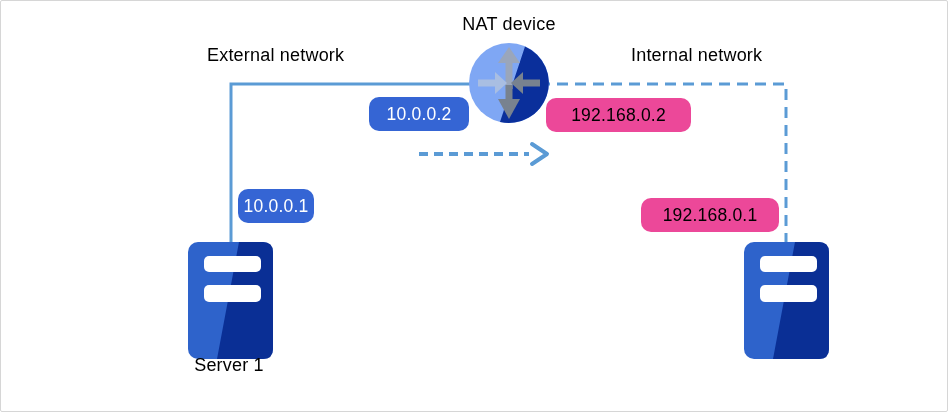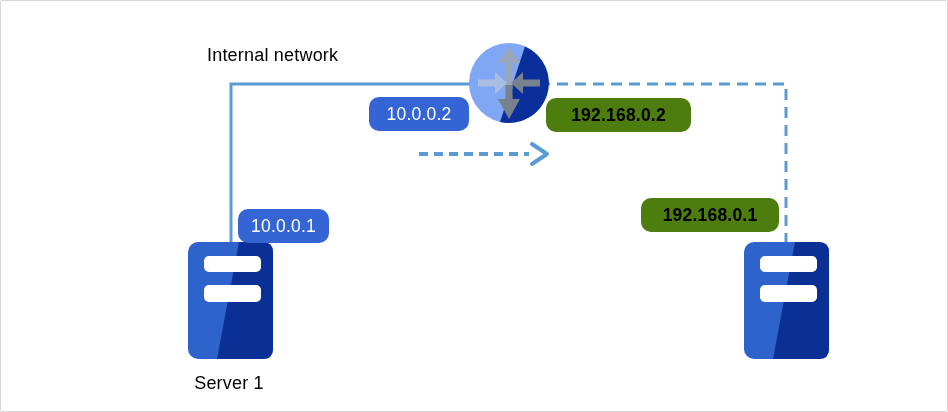--- a/index.html
+++ b/index.html
@@ -26,21 +26,21 @@
     position:absolute;
     height:34px;
     line-height:34px;
     text-align:center;
     border-radius:10px;
     font-size:17.5px;
     letter-spacing:.2px;
     white-space:nowrap;
   }
   .badge-dark{background:#3565d4;color:#ffffff;}
-  .badge-light{background:#4d7c0f;color:#000000;font-weight:bold;}
+  .badge-light{background:#ec4899;color:#000000;}
 </style>
 </head>
 <body>
 
 <div id="stage">
 
   <svg id="layer-svg" width="948" height="412" viewBox="0 0 948 412">
 
     <polyline points="230,246 230,83 480,83" fill="none" stroke-width="3" stroke-linejoin="miter" stroke="#5b9bd5"></polyline>
 
@@ -76,28 +76,30 @@
     </g>
 
     <g transform="translate(743,241)">
       <rect width="85" height="117" rx="10" fill="#2e63cb"></rect>
       <path d="M51 0 H75 Q85 0 85 10 V107 Q85 117 75 117 H29 Z" fill="#0a2f95"></path>
       <rect x="16" y="14" width="57" height="16" rx="5" fill="#ffffff"></rect>
       <rect x="16" y="43" width="57" height="17" rx="5" fill="#ffffff"></rect>
     </g>
   </svg>
 
+  <div class="lbl centered" style="left:428px;top:13px;width:160px;">NAT device</div>
 
-  <div class="lbl" style="left:206px;top:44px;">Internal network</div>
+  <div class="lbl" style="left:206px;top:44px;">External network</div>
 
+  <div class="lbl" style="left:630px;top:44px;">Internal network</div>
 
   <div class="badge badge-dark" style="left:368px;top:96px;width:100px;">10.0.0.2</div>
 
   <div class="badge badge-light" style="left:545px;top:97px;width:145px;">192.168.0.2</div>
 
-  <div class="badge badge-dark" style="left:237px;top:208px;width:91px;">10.0.0.1</div>
+  <div class="badge badge-dark" style="left:237px;top:188px;width:76px;">10.0.0.1</div>
 
   <div class="badge badge-light" style="left:640px;top:197px;width:138px;border-radius:10px;">192.168.0.1</div>
 
-  <div class="lbl centered" style="left:178px;top:372px;width:100px;">Server 1</div>
+  <div class="lbl centered" style="left:178px;top:354px;width:100px;">Server 1</div>
 
 
 </div>
 
 </body></html>

